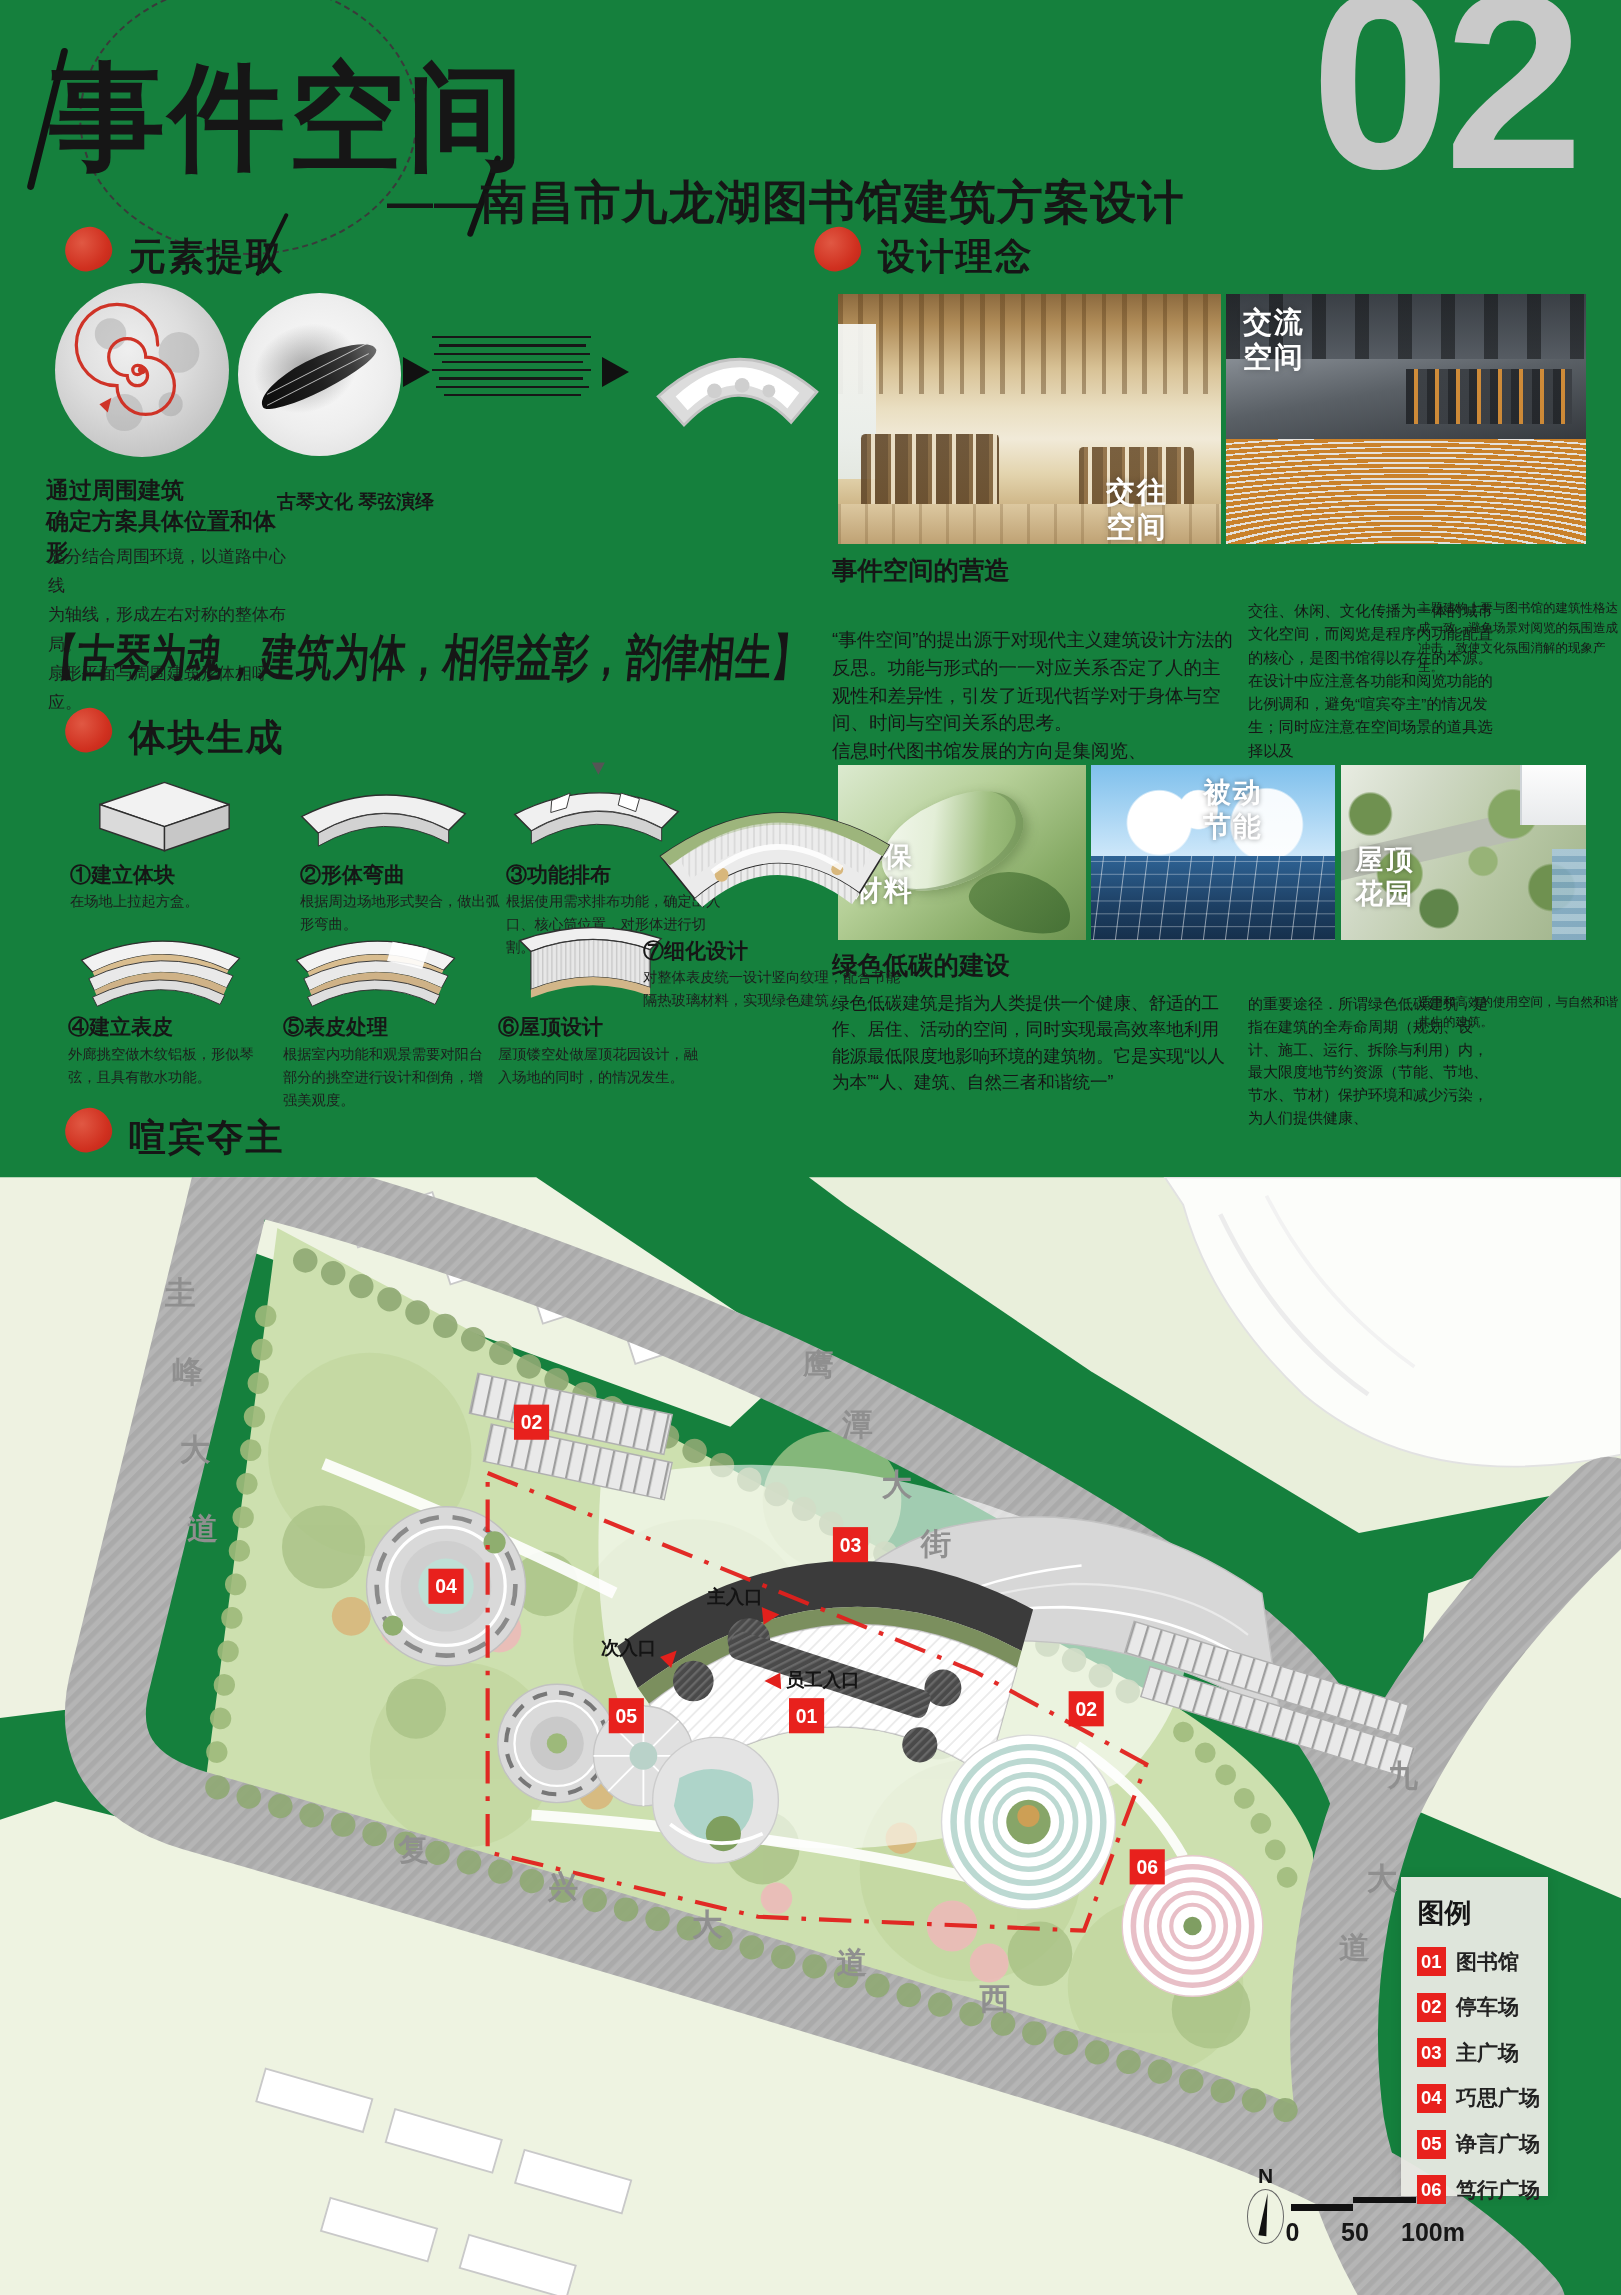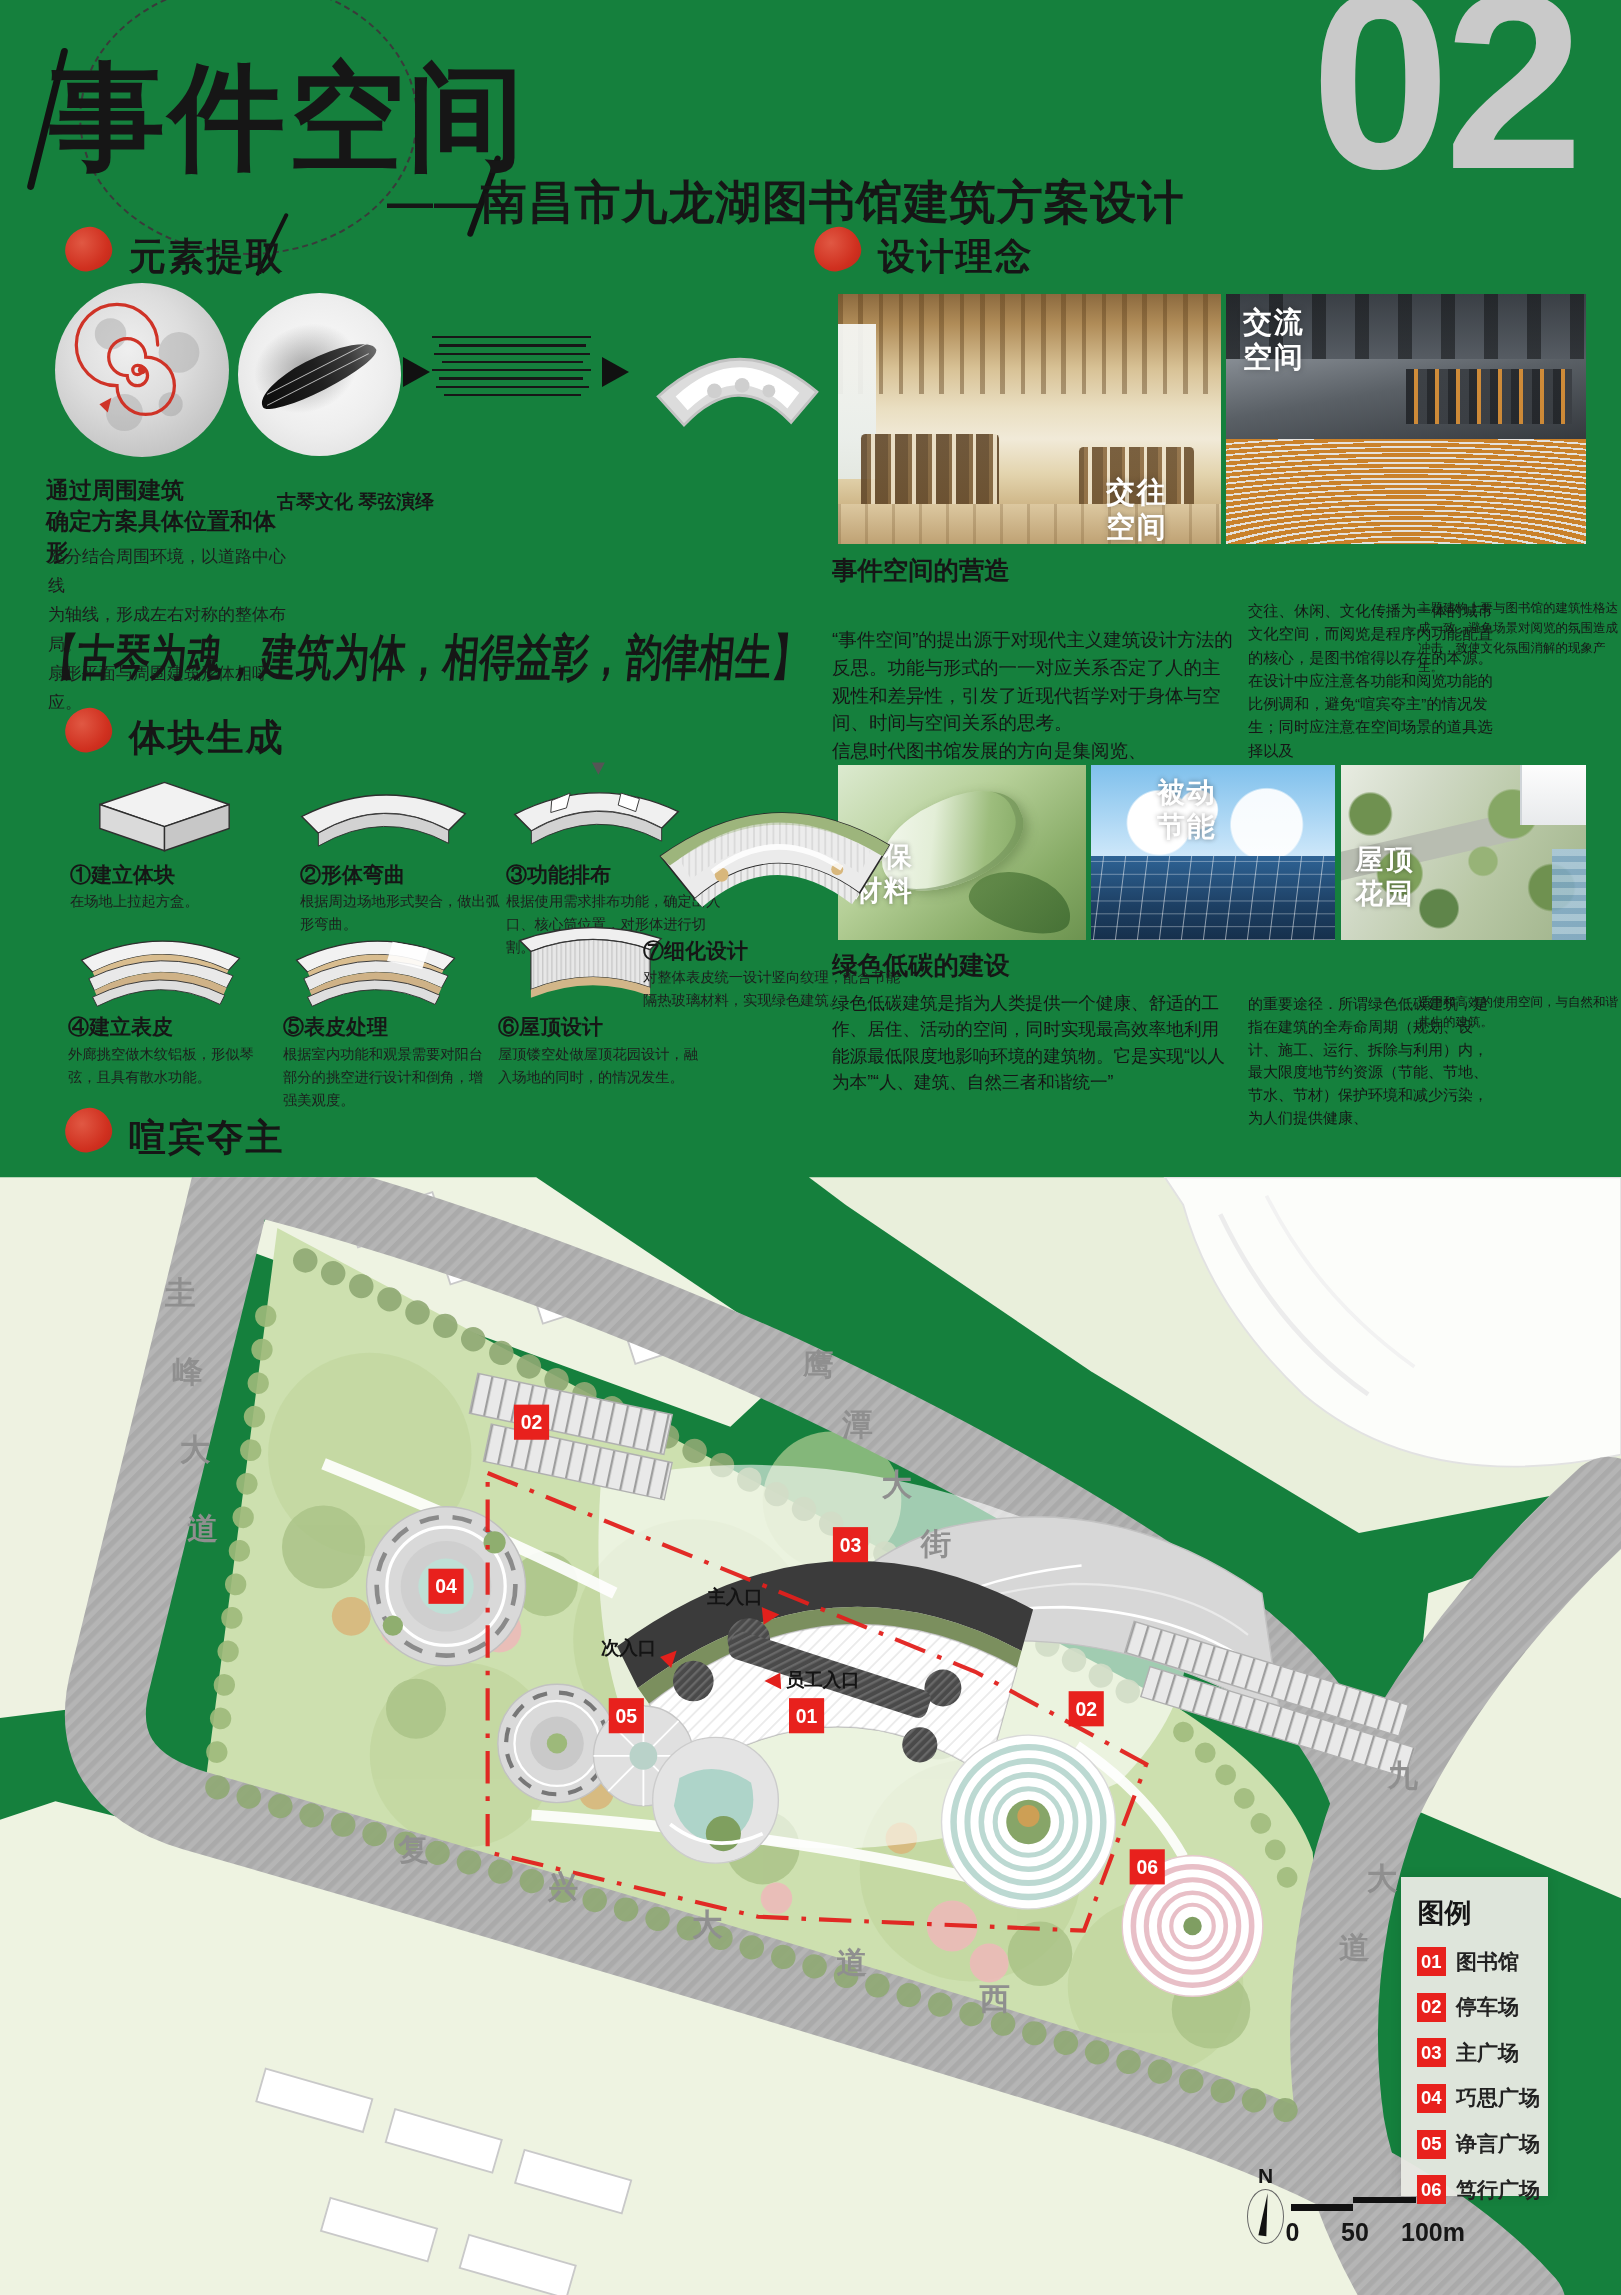--- a/index.html
+++ b/index.html
@@ -258,21 +258,21 @@
     <div class="abs leaf-roll"></div>
     <div class="abs leaf2"></div>
   </div>
   <div class="abs img-label pre" style="left:854px;top:840px;">环保
 材料</div>
 
   <div class="abs photo img2">
     <div class="abs sky"></div>
     <div class="abs panels"></div>
   </div>
-  <div class="abs img-label pre" style="left:1157px;top:776px;">被动
+  <div class="abs img-label pre" style="left:1203px;top:776px;">被动
 节能</div>
 
   <div class="abs photo img3">
     <div class="abs r-path"></div>
     <div class="abs bushes"></div>
     <div class="abs r-bldg"></div>
     <div class="abs r-glass"></div>
   </div>
   <div class="abs img-label pre" style="left:1355px;top:843px;">屋顶
 花园</div>

